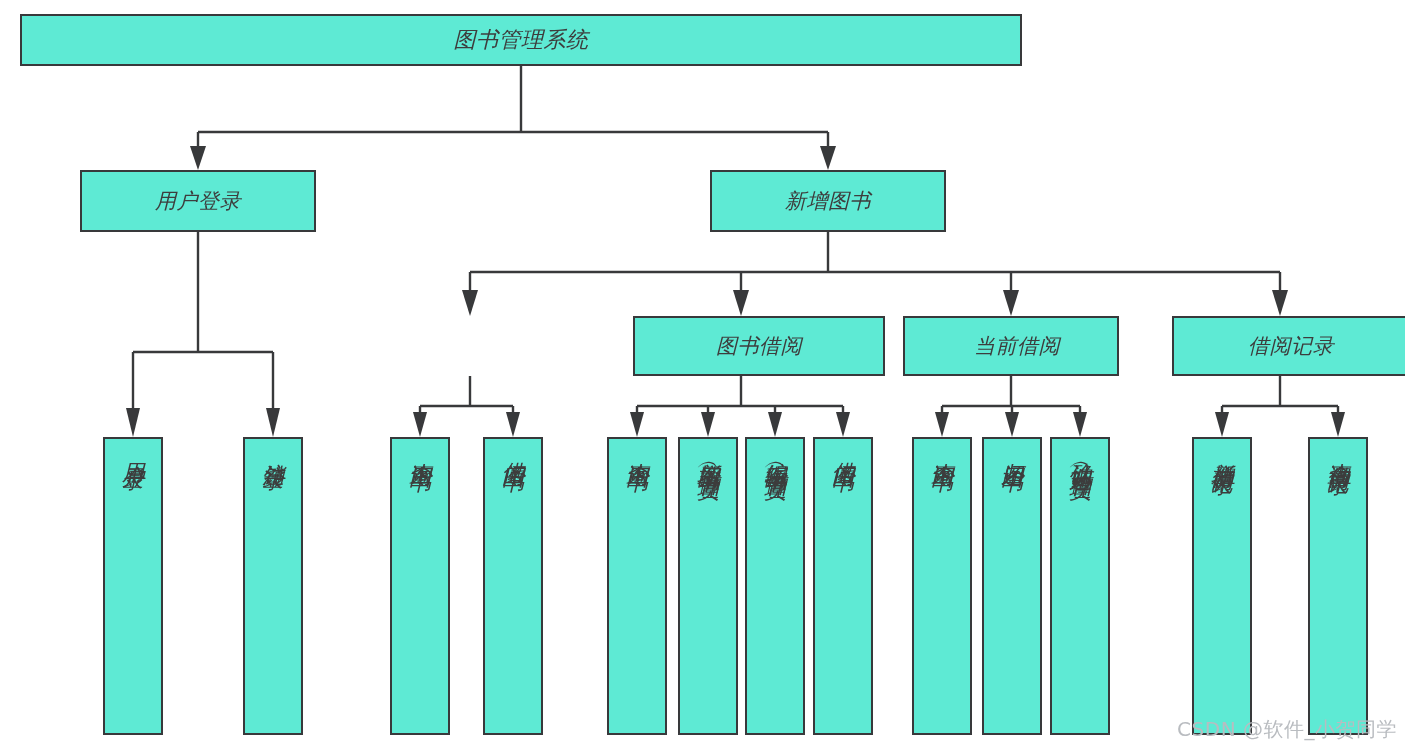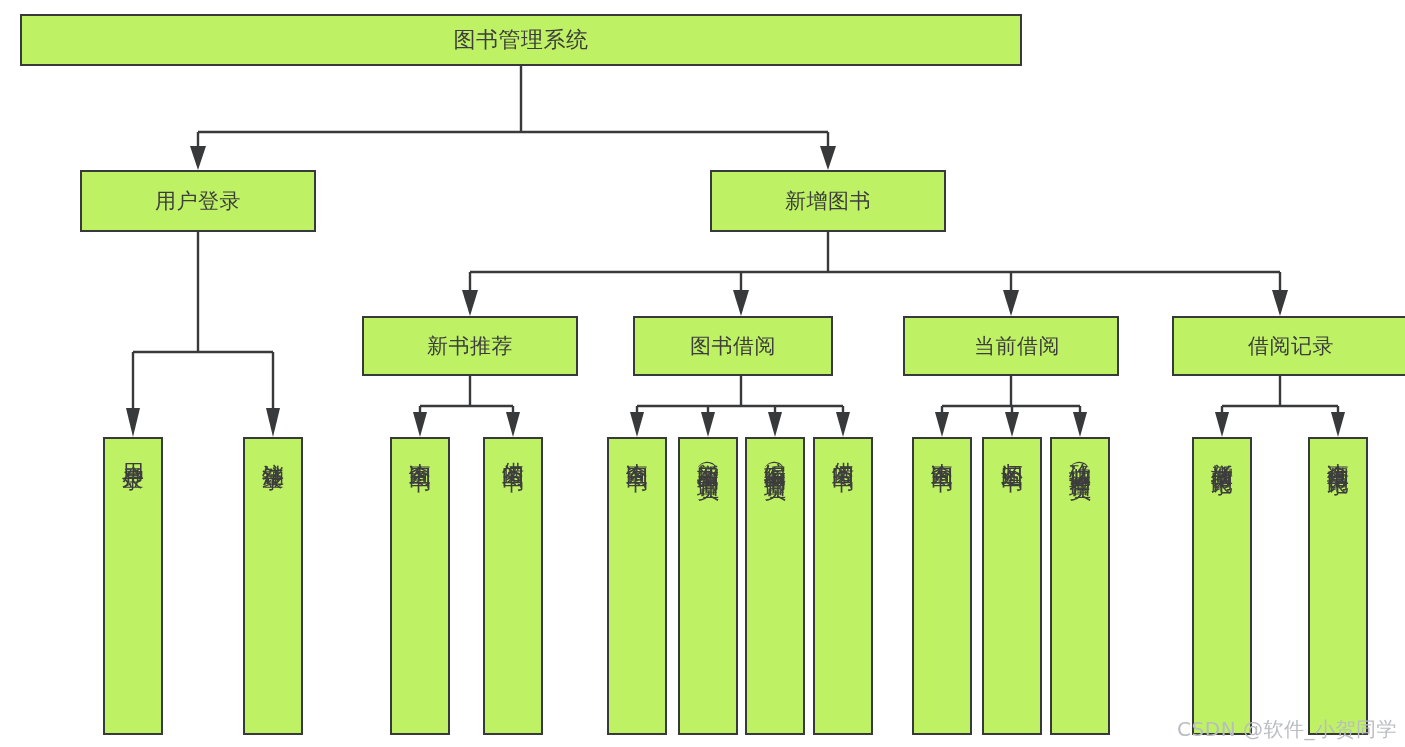--- a/index.html
+++ b/index.html
@@ -13,27 +13,28 @@
   #canvas {
     position: relative;
     width: 1405px;
     height: 747px;
     background: #ffffff;
     overflow: hidden;
   }
   .node {
     position: absolute;
     box-sizing: border-box;
-    background: #bef264;
+    background: #5eead4;
     border: 2.5px solid #38393b;
     display: flex;
     align-items: center;
     justify-content: center;
     color: #3d3d3d;
     text-align: center;
+    font-style: italic;
   }
   .node .label {
     display: block;
     line-height: 1.18;
     letter-spacing: 0.5px;
   }
   .node.horizontal .label {
     writing-mode: horizontal-tb;
     font-size: 21px;
   }
@@ -148,24 +149,21 @@
     <span class="label">图书管理系统</span>
   </div>
 
   <div class="node horizontal" style="left:80px; top:170px; width:236px; height:62px;">
     <span class="label">用户登录</span>
   </div>
   <div class="node horizontal" style="left:710px; top:170px; width:236px; height:62px;">
     <span class="label">新增图书</span>
   </div>
 
-  <div class="node horizontal" style="left:362px; top:316px; width:216px; height:60px;">
-    <span class="label">新书推荐</span>
-  </div>
-  <div class="node horizontal" style="left:633px; top:316px; width:200px; height:60px;">
+  <div class="node horizontal" style="left:633px; top:316px; width:252px; height:60px;">
     <span class="label">图书借阅</span>
   </div>
   <div class="node horizontal" style="left:903px; top:316px; width:216px; height:60px;padding-left:12px;">
     <span class="label">当前借阅</span>
   </div>
   <div class="node horizontal" style="left:1172px; top:316px; width:238px; height:60px;">
     <span class="label">借阅记录</span>
   </div>
 
   <div class="node vertical" style="left:103px; top:437px; width:60px; height:298px;">

